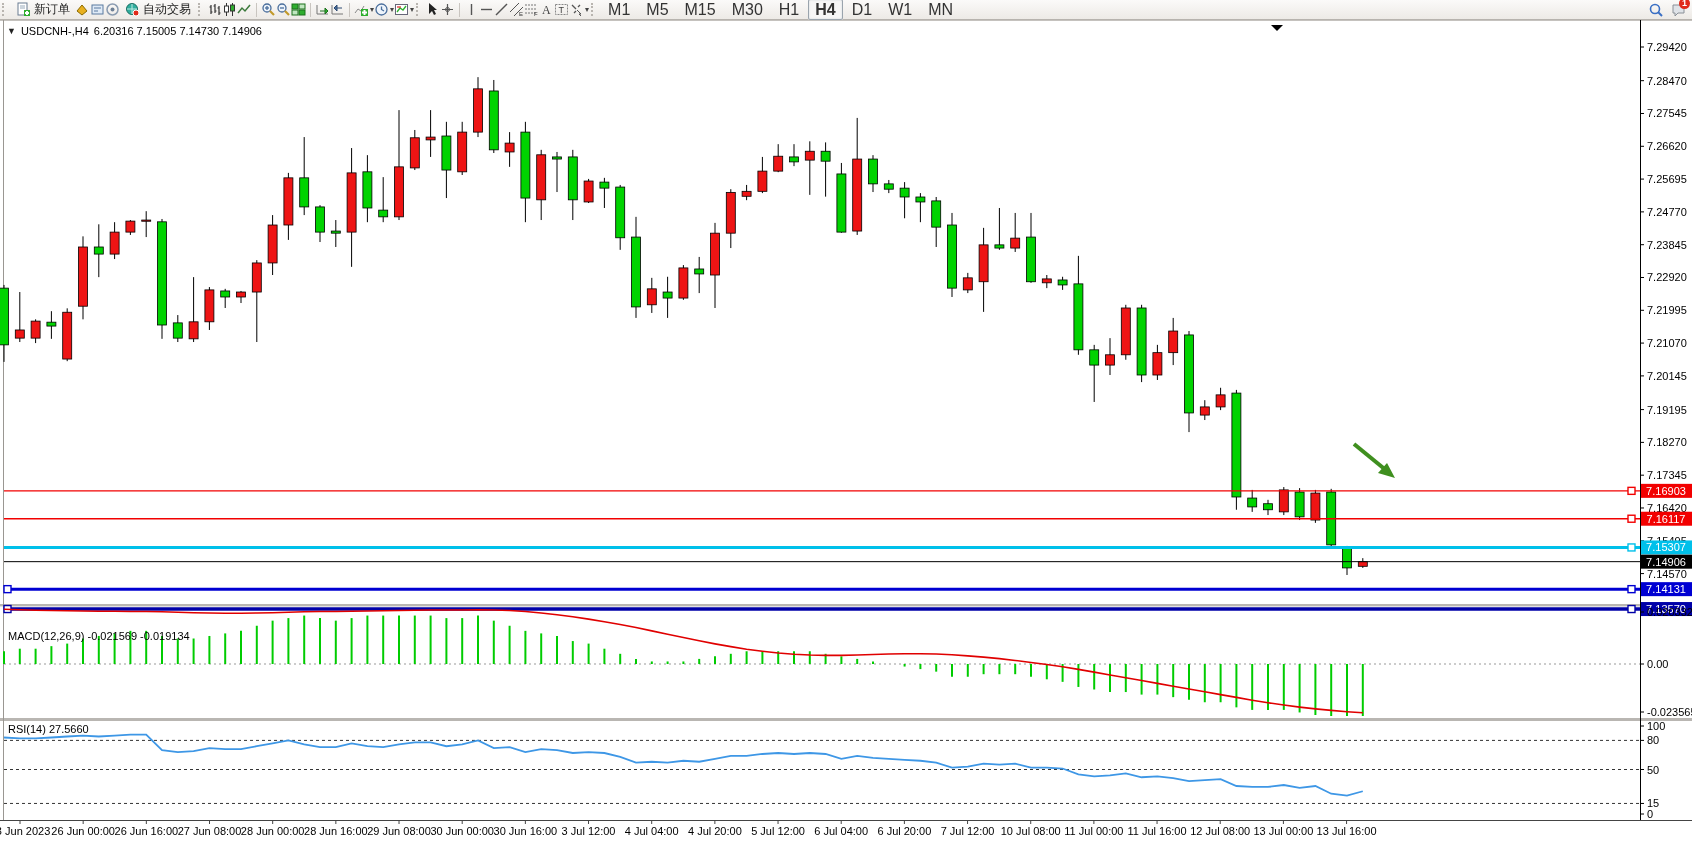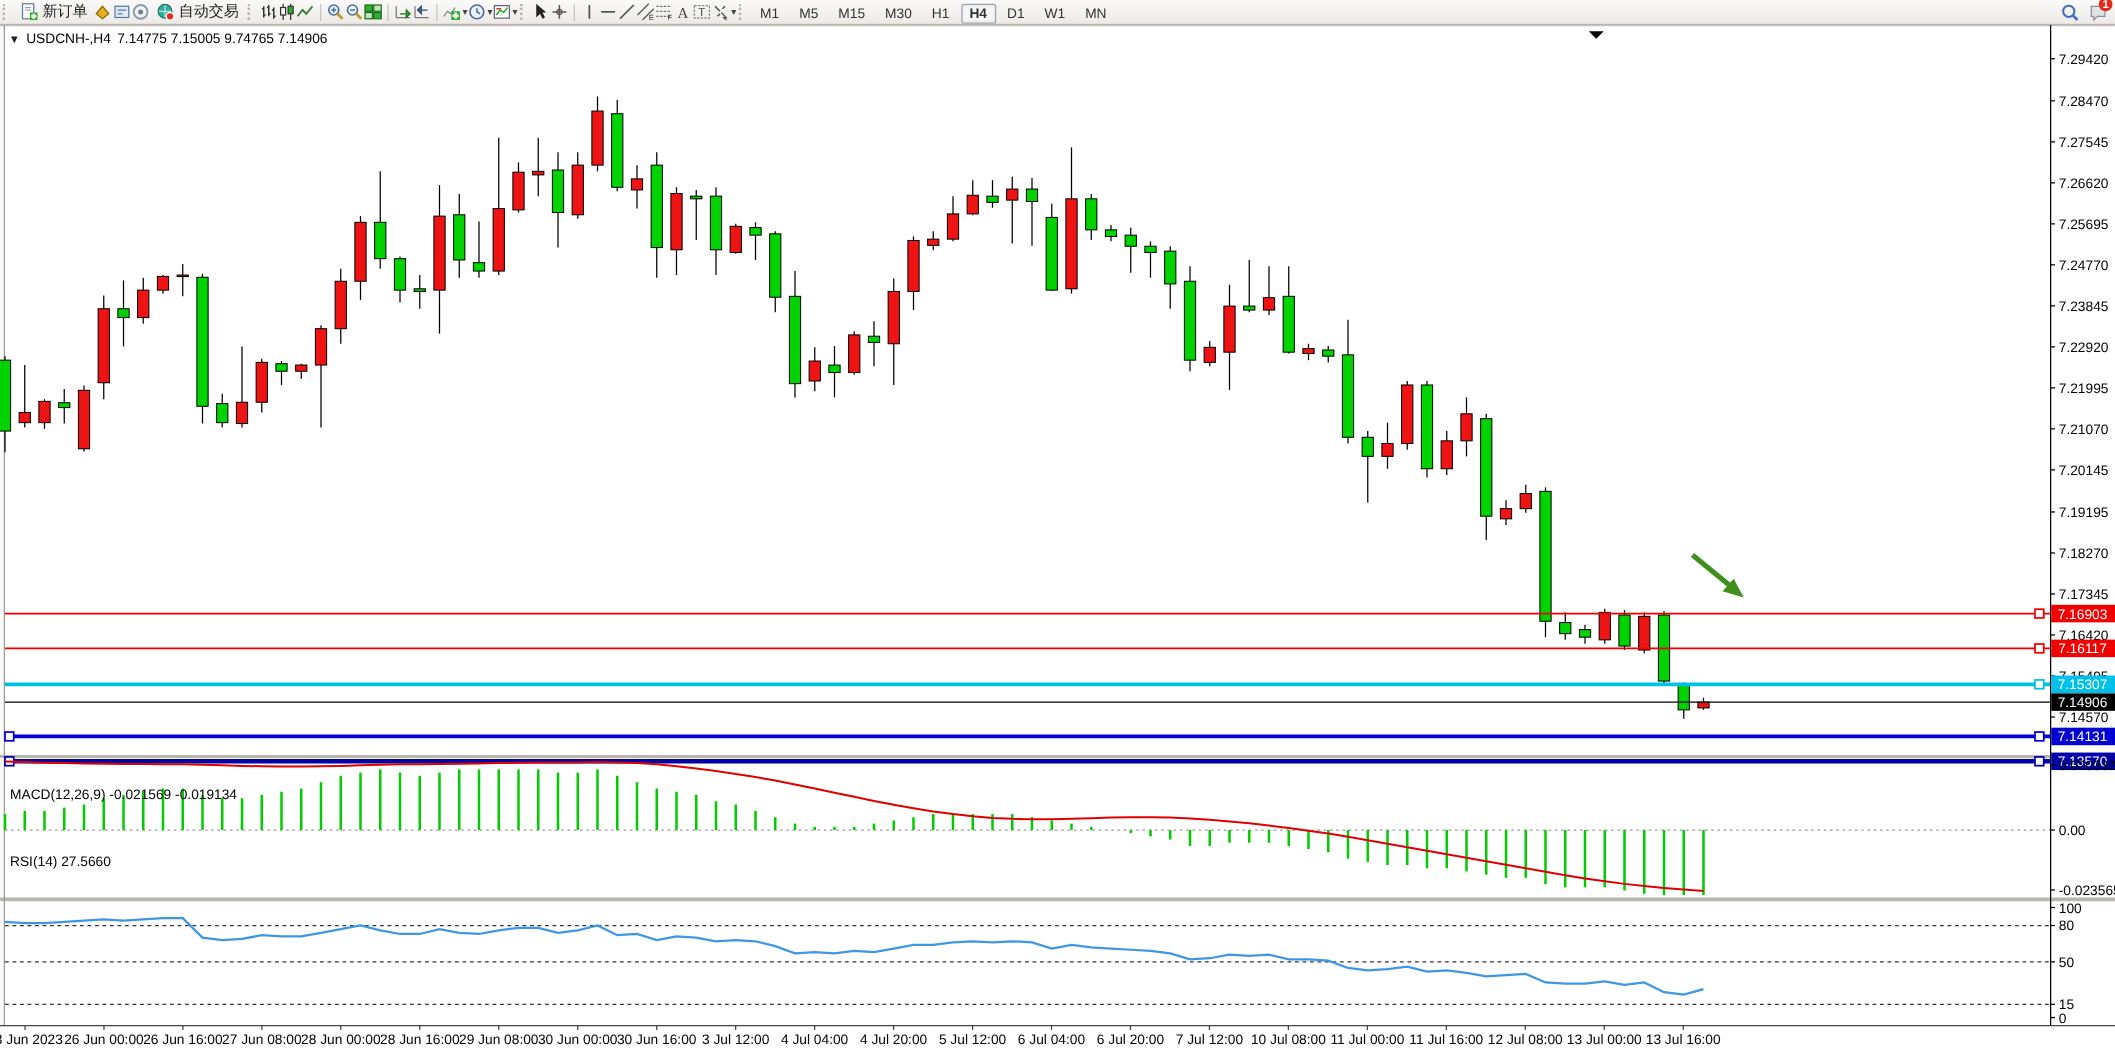--- a/index.html
+++ b/index.html
@@ -9,33 +9,33 @@
   
   #toolbar{position:absolute;left:0;top:0;width:1692px;height:19px;
     background:linear-gradient(#fbfaf9,#edeae6);border-bottom:1px solid #b7b3ae;
     display:flex;align-items:center;font-size:12px;color:#222;z-index:5;}
   .grip{width:5px;height:13px;margin:0 2px;border-left:2px dotted #b9b5b0;}
   .vsep{width:1px;height:14px;background:#c9c5c0;margin:0 4px;}
   .tbtn{display:flex;align-items:center;gap:3px;padding:1px 4px;border:1px solid transparent;
     border-radius:2px;height:15px;cursor:default;}
   .ico{display:inline-flex;width:15px;height:15px;align-items:center;justify-content:center;}
   .caret{font-size:8px;color:#444;margin-left:1px;}
-  .tfbtn{padding:1px 6px;margin:0 1px;font-size:11px;color:#333;border:1px solid transparent;border-radius:2px;}
+  .tfbtn{padding:1px 6px;margin:0 1px;font-size:16px;color:#333;border:1px solid transparent;border-radius:2px;}
   .tfbtn.active{background:#f6f6f6;border:1px solid #9aa4ad;box-shadow:inset 0 0 2px #cfd4d8;font-weight:bold;}
   #tb-right{margin-left:auto;display:flex;align-items:center;margin-right:6px;}
   .badge{position:absolute;right:-4px;top:-4px;background:#e02a1a;color:#fff;font-size:9px;
     min-width:11px;height:11px;border-radius:6px;text-align:center;line-height:11px;font-weight:bold;}
 
   
   #chart-svg{position:absolute;left:0;top:0;z-index:1;}
   .ovl{position:absolute;z-index:3;font-size:11px;color:#000;white-space:nowrap;}
   #chart-title{left:7px;top:25px;display:flex;align-items:center;gap:5px;}
   #obj-caret{font-size:9px;color:#222;}
   #macd-label{left:8px;top:606px;margin-top:24px;}
-  #rsi-label{left:8px;top:684px;}
+  #rsi-label{left:8px;top:723px;}
 </style>
 </head>
 <body>
 
 <div id="stage">
 
   <div id="toolbar">
     <span class="grip"></span>
     <div class="tbtn">
       <span class="ico">
@@ -650,18 +650,18 @@
         <line x1="1283.4" y1="820" x2="1283.4" y2="824" stroke="#444"></line>
         <text x="1283.4" y="835" font-size="11" font-family="Liberation Sans, DejaVu Sans, sans-serif" fill="#000" text-anchor="middle">13 Jul 00:00</text>
         <line x1="1346.57" y1="820" x2="1346.57" y2="824" stroke="#444"></line>
         <text x="1346.57" y="835" font-size="11" font-family="Liberation Sans, DejaVu Sans, sans-serif" fill="#000" text-anchor="middle">13 Jul 16:00</text>
       </g>
     </svg>
 
   <div class="ovl" id="chart-title">
     <span id="obj-caret">▼</span>
     <span>USDCNH-,H4</span>
-    <span>7.14775 7.15005 9.74765 7.14906</span>
+    <span>6.20316 7.15005 7.14730 7.14906</span>
   </div>
   <div class="ovl" id="macd-label">MACD(12,26,9) -0.021569 -0.019134</div>
   <div class="ovl" id="rsi-label">RSI(14) 27.5660</div>
 
 </div>
 
 </body></html>

